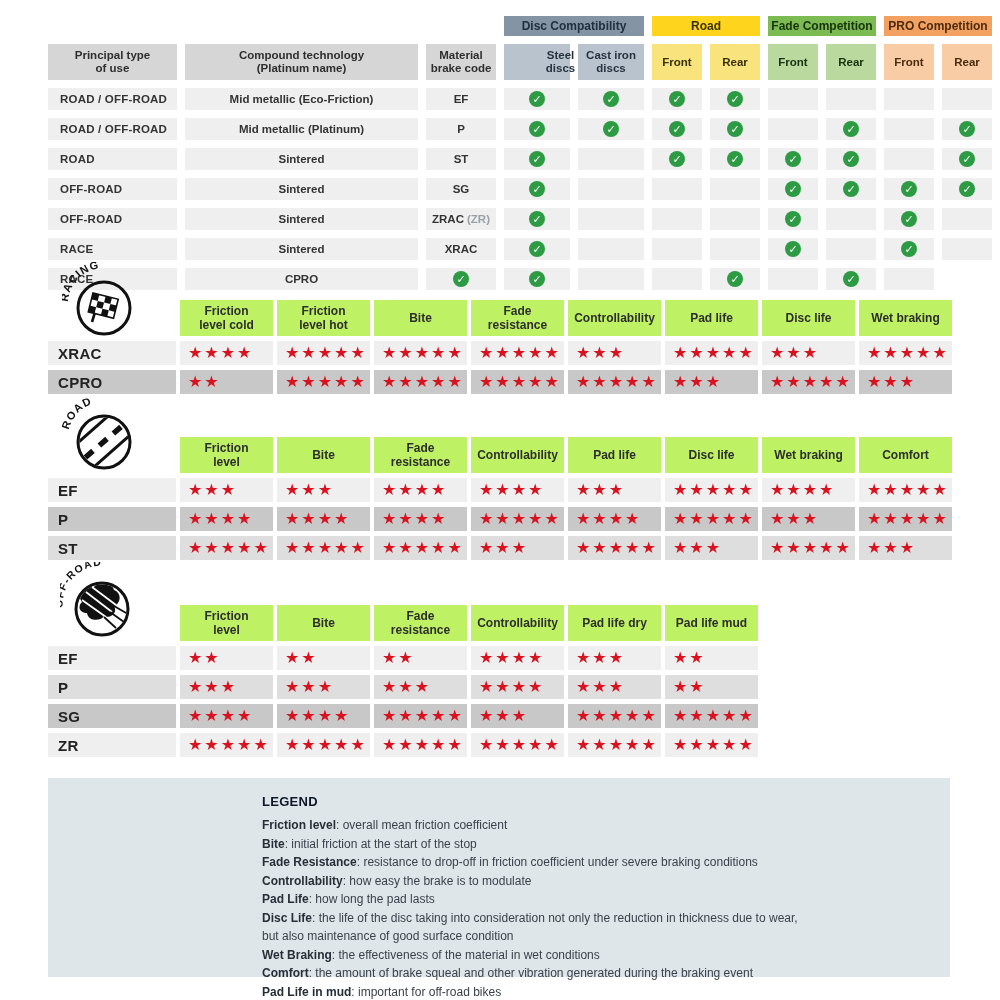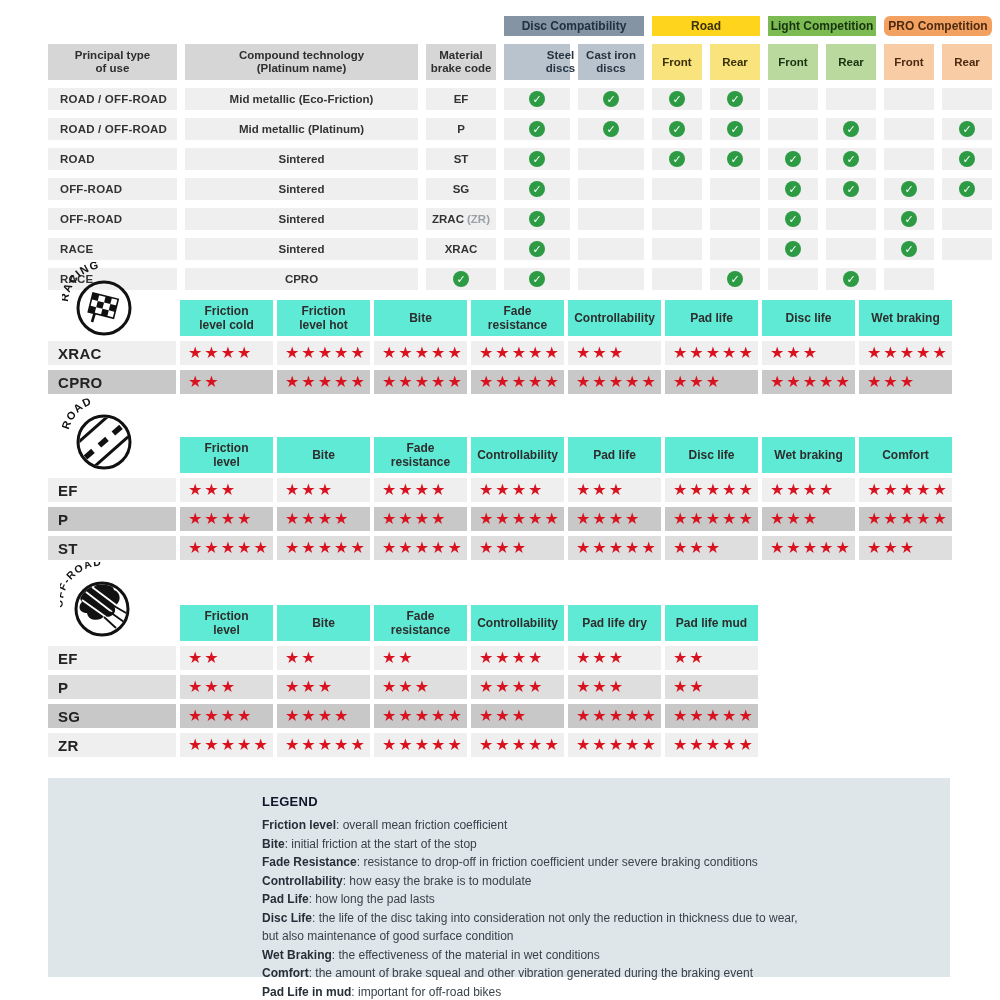--- a/index.html
+++ b/index.html
@@ -13,21 +13,21 @@
     display:grid;
     grid-template-columns:129px 233px 70px 66px 66px 50px 50px 50px 50px 50px 50px;
     grid-template-rows:20px 36px repeat(7,22px);
     gap:8px;
   }
   .gcell{display:flex;align-items:center;justify-content:center;
     font-size:12px;font-weight:700;}
   .g0{background:#8494a5;color:#20303f;}
   .g1{background:#ffd41c;color:#38310a;}
   .g2{background:#7cba52;color:#17330f;}
-  .g3{background:#f3a160;color:#4c2a10;border-radius:6px;}
+  .g3{background:#f3a160;color:#4c2a10;}
   .chead{background:#d6d6d6;color:#2e2e2e;font-size:11.5px;font-weight:700;
     display:flex;align-items:center;justify-content:center;text-align:center;
     white-space:pre-line;line-height:13px;}
   .chead.t-disc{background:#b9c3ce;color:#26333f;}
   .chead.t-road{background:#f9e37c;color:#38310a;}
   .chead.t-light{background:#bad99f;color:#17330f;}
   .chead.t-pro{background:#f8cda6;color:#4c2a10;}
   .cell{background:#efefef;display:flex;align-items:center;justify-content:center;
     font-size:11.5px;color:#333;}
   .cell.use{justify-content:flex-start;padding-left:12px;font-weight:600;letter-spacing:.2px;}
@@ -39,21 +39,21 @@
     align-items:center;justify-content:center;line-height:1;}
   
   .stable{position:absolute;left:48px;display:grid;gap:5px 4px;
     grid-template-rows:36px;grid-auto-rows:24px;}
   .cols-8{grid-template-columns:128px repeat(8,93px);}
   .cols-6{grid-template-columns:128px repeat(6,93px);}
   #sec-racing{top:300px;}
   #sec-road{top:437px;}
   #sec-offroad{top:605px;}
   .spacer{background:transparent;}
-  .shead{background:#5eead4;color:#2e2e2e;font-size:12px;font-weight:700;
+  .shead{background:#bef264;color:#2e2e2e;font-size:12px;font-weight:700;
     display:flex;align-items:center;justify-content:center;text-align:center;
     white-space:pre-line;line-height:14px;}
   .rlabel{display:flex;align-items:center;padding-left:10px;
     font-size:15px;font-weight:700;color:#222;letter-spacing:.3px;}
   .scell{display:flex;align-items:center;padding-left:8px;}
   .sh-light{background:#efefef;}
   .sh-medium{background:#dedede;}
   .sh-dark{background:#c8c8c8;}
   .stars{color:#d8131f;font-family:"DejaVu Sans",sans-serif;
     font-size:16px;letter-spacing:2px;line-height:1;white-space:nowrap;}
@@ -69,21 +69,21 @@
   .ltitle{font-size:13px;font-weight:700;color:#0f172a;margin:0 0 7px 0;letter-spacing:.3px;}
   .litem{font-size:12px;line-height:18.5px;color:#39424b;white-space:pre-line;}
   .litem b{color:#262f38;}
 </style>
 </head>
 <body>
 
 <div class="compat">
     <div class="gcell g0" style="grid-area: 1 / 4 / auto / span 2;">Disc Compatibility</div>
     <div class="gcell g1" style="grid-area: 1 / 6 / auto / span 2;">Road</div>
-    <div class="gcell g2" style="grid-area: 1 / 8 / auto / span 2;">Light Competition</div>
+    <div class="gcell g2" style="grid-area: 1 / 8 / auto / span 2;">Fade Competition</div>
     <div class="gcell g3" style="grid-area: 1 / 10 / auto / span 2;">PRO Competition</div>
     <div class="chead t-none" style="grid-row: 2;">Principal type
 of use</div>
     <div class="chead t-none" style="grid-row: 2;">Compound technology
 (Platinum name)</div>
     <div class="chead t-none" style="grid-row: 2;">Material
 brake code</div>
     <div class="chead t-disc" style="grid-row: 2; padding-left: 47px;">Steel
 discs</div>
     <div class="chead t-disc" style="grid-row: 2;">Cast iron

